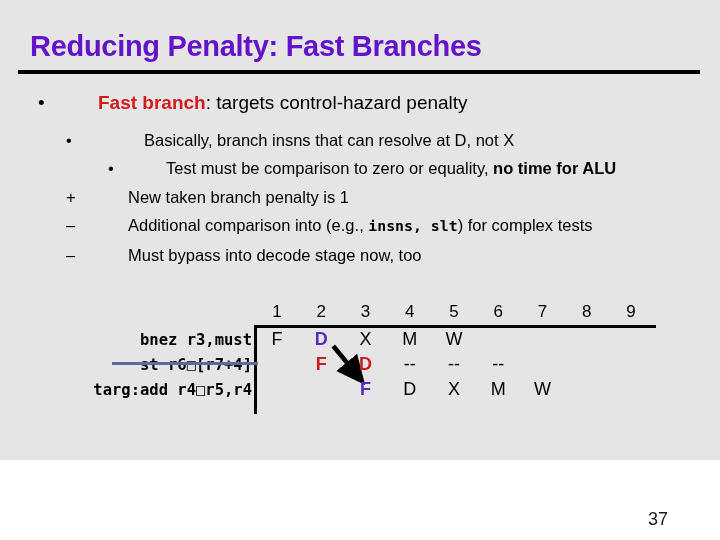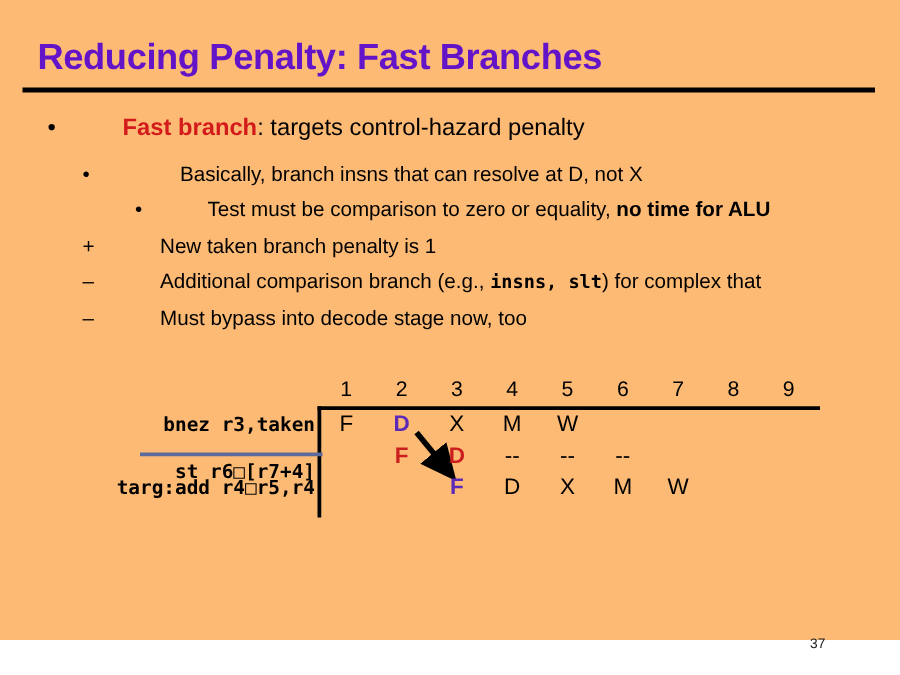--- a/index.html
+++ b/index.html
@@ -1,18 +1,18 @@
 <!DOCTYPE html>
 <html><head>
 <meta charset="utf-8">
 <style>
   * { margin:0; padding:0; box-sizing:border-box; }
   html,body { width:720px; height:540px; background:#ffffff; overflow:hidden; }
   .slide {
-    position:relative; width:720px; height:512px; background:#fdba74;
+    position:relative; width:720px; height:460px; background:#e5e5e5;
     font-family:"Liberation Sans", sans-serif; color:#000;
   }
   
   .title {
     position:absolute; left:30px; top:30px; font-size:29px; font-weight:bold;
     letter-spacing:-0.3px; color:#6414C8; white-space:nowrap;
   }
   .title-rule { position:absolute; left:18px; top:70px; width:682px; height:4px; background:#000; }
 
   
@@ -39,41 +39,41 @@
   .stage {
     position:absolute; transform:translateX(-50%);
     font-size:18px; line-height:18px; font-weight:normal; color:#000;
   }
   .stage-purple { color:#5B2AB8; font-weight:bold; }
   .stage-red    { color:#CB1F1F; font-weight:bold; }
   .arrow-svg { position:absolute; left:250px; top:300px; width:200px; height:120px; }
 
   
   .footer-text { position:absolute; left:30px; top:509px; font-size:12.5px; color:#1a1a1a; white-space:nowrap; }
-  .footer-page { position:absolute; left:648px; top:509px; font-size:11px; color:#1a1a1a; }
+  .footer-page { position:absolute; left:648px; top:509px; font-size:18px; color:#1a1a1a; }
 </style>
 </head>
 <body>
 
 <div class="slide">
 
   <div class="title">Reducing Penalty: Fast Branches</div>
   <div class="title-rule"></div>
 
   <div id="bullets">
       <span class="bullet-marker" style="left: 38px; top: 92px; font-size: 19px;">•</span>
       <div class="bullet-line" style="left: 58px; top: 92px; font-size: 19px;"><span class="seg-bold-red">Fast branch</span><span class="seg-plain">: targets control-hazard penalty</span></div>
       <span class="bullet-marker" style="left: 66px; top: 131px; font-size: 16.5px;">•</span>
       <div class="bullet-line" style="left: 104px; top: 131px; font-size: 16.5px;"><span class="seg-plain">Basically, branch insns that can resolve at D, not X</span></div>
       <span class="bullet-marker" style="left: 108px; top: 159px; font-size: 16.5px;">•</span>
       <div class="bullet-line" style="left: 126px; top: 159px; font-size: 16.5px;"><span class="seg-plain">Test must be comparison to zero or equality, </span><span class="seg-bold">no time for ALU</span></div>
       <span class="bullet-marker" style="left: 66px; top: 188px; font-size: 16.5px;">+</span>
       <div class="bullet-line" style="left: 88px; top: 188px; font-size: 16.5px;"><span class="seg-plain">New taken branch penalty is 1</span></div>
       <span class="bullet-marker" style="left: 66px; top: 216px; font-size: 16.5px;">–</span>
-      <div class="bullet-line" style="left: 88px; top: 216px; font-size: 16.5px;"><span class="seg-plain">Additional comparison branch (e.g., </span><span class="seg-mono">insns, slt</span><span class="seg-plain">) for complex that</span></div>
+      <div class="bullet-line" style="left: 88px; top: 216px; font-size: 16.5px;"><span class="seg-plain">Additional comparison into (e.g., </span><span class="seg-mono">insns, slt</span><span class="seg-plain">) for complex tests</span></div>
       <span class="bullet-marker" style="left: 66px; top: 246px; font-size: 16.5px;">–</span>
       <div class="bullet-line" style="left: 88px; top: 246px; font-size: 16.5px;"><span class="seg-plain">Must bypass into decode stage now, too</span></div>
     </div>
 
   <div id="pipeline">
     <div class="axis-h"></div>
     <div class="axis-v"></div>
     <svg class="arrow-svg" viewBox="0 0 200 120" xmlns="http://www.w3.org/2000/svg">
       <defs>
         <marker id="ah" markerWidth="7" markerHeight="7" refX="4.5" refY="3" orient="auto">
@@ -84,27 +84,27 @@
     </svg>
   <span class="cycle-num" style="left: 277px;">1</span>
       <span class="cycle-num" style="left: 321.25px;">2</span>
       <span class="cycle-num" style="left: 365.5px;">3</span>
       <span class="cycle-num" style="left: 409.75px;">4</span>
       <span class="cycle-num" style="left: 454px;">5</span>
       <span class="cycle-num" style="left: 498.25px;">6</span>
       <span class="cycle-num" style="left: 542.5px;">7</span>
       <span class="cycle-num" style="left: 586.75px;">8</span>
       <span class="cycle-num" style="left: 631px;">9</span>
-      <span class="insn-label" style="top: 331px;">bnez r3,taken</span>
+      <span class="insn-label" style="top: 331px;">bnez r3,must</span>
       <span class="stage stage-black" style="left: 277px; top: 330px;">F</span>
       <span class="stage stage-purple" style="left: 321.25px; top: 330px;">D</span>
       <span class="stage stage-black" style="left: 365.5px; top: 330px;">X</span>
       <span class="stage stage-black" style="left: 409.75px; top: 330px;">M</span>
       <span class="stage stage-black" style="left: 454px; top: 330px;">W</span>
-      <span class="insn-label" style="top: 368px;">st r6□[r7+4]</span>
+      <span class="insn-label" style="top: 356px;">st r6□[r7+4]</span>
       <div class="strike-line"></div>
       <span class="stage stage-red" style="left: 321.25px; top: 355px;">F</span>
       <span class="stage stage-red" style="left: 365.5px; top: 355px;">D</span>
       <span class="stage stage-black" style="left: 409.75px; top: 355px;">--</span>
       <span class="stage stage-black" style="left: 454px; top: 355px;">--</span>
       <span class="stage stage-black" style="left: 498.25px; top: 355px;">--</span>
       <span class="insn-label" style="top: 381px;">targ:add r4□r5,r4</span>
       <span class="stage stage-purple" style="left: 365.5px; top: 380px;">F</span>
       <span class="stage stage-black" style="left: 409.75px; top: 380px;">D</span>
       <span class="stage stage-black" style="left: 454px; top: 380px;">X</span>

